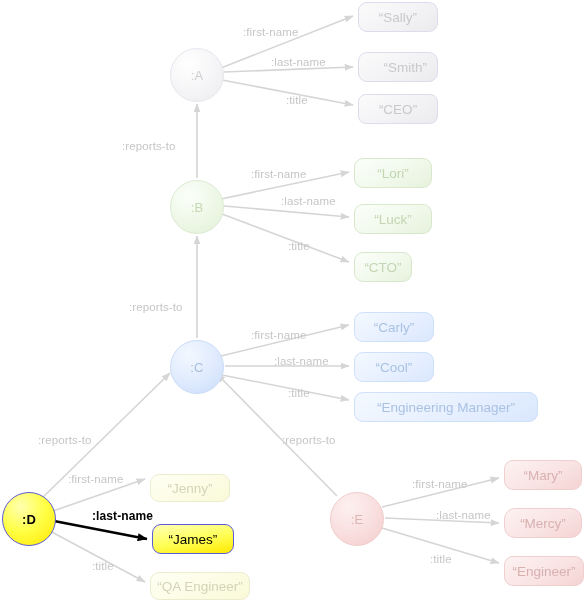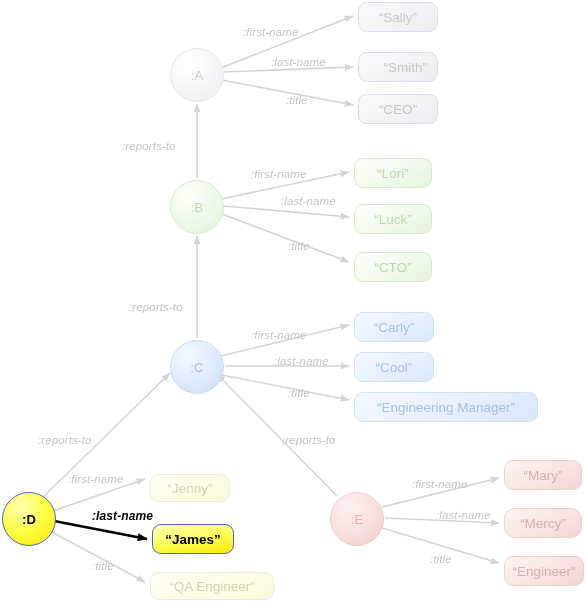--- a/index.html
+++ b/index.html
@@ -88,27 +88,26 @@
   }
   .lit-pink{
     background:linear-gradient(150deg,#fdf2f2 0%,#f9e2e2 60%,#f5d3d3 100%);
     border:1px solid #f0cfcf;
     color:#d9b0b0;
   }
   .lit-hl{
     background:linear-gradient(170deg,#ffffb8 0%,#ffff57 52%,#ffe900 100%);
     border:1.6px solid #5b5bd6;
     color:#000000;
-    font-weight:bold;
+    font-weight:normal;
   }
 
   
   .elabel{
     position:absolute;
-    font-style:italic;
     font-size:11.5px;
     color:#c6c6c9;
     white-space:nowrap;
     letter-spacing:.1px;
   }
   .elabel.hl{
     color:#000000;
     font-weight:bold;
     font-size:12px;
   }
@@ -197,39 +196,39 @@
       </div>
       <div class="lit lit-gray" style="left: 358px; top: 94px; width: 80px; height: 30px; border-radius: 8px;">
         <span>“CEO”</span>
       </div>
       <div class="lit lit-green" style="left: 354px; top: 158px; width: 78px; height: 30px;">
         <span>“Lori”</span>
       </div>
       <div class="lit lit-green" style="left: 354px; top: 204px; width: 78px; height: 30px;">
         <span>“Luck”</span>
       </div>
-      <div class="lit lit-green" style="left: 354px; top: 252px; width: 78px; height: 30px;">
+      <div class="lit lit-green" style="left: 354px; top: 252px; width: 58px; height: 30px;">
         <span>“CTO”</span>
       </div>
       <div class="lit lit-blue" style="left: 354px; top: 312px; width: 80px; height: 30px;">
         <span>“Carly”</span>
       </div>
       <div class="lit lit-blue" style="left: 354px; top: 352px; width: 80px; height: 30px;">
         <span>“Cool”</span>
       </div>
       <div class="lit lit-blue" style="left: 354px; top: 392px; width: 184px; height: 30px; text-align: center;">
         <span>“Engineering Manager”</span>
       </div>
       <div class="lit lit-yellowfaint" style="left: 150px; top: 474px; width: 80px; height: 28px;">
         <span>“Jenny”</span>
       </div>
       <div class="lit lit-hl" style="left: 152px; top: 524px; width: 82px; height: 30px;">
         <span>“James”</span>
       </div>
-      <div class="lit lit-yellowfaint" style="left: 150px; top: 572px; width: 124px; height: 28px; justify-content: center;">
+      <div class="lit lit-yellowfaint" style="left: 150px; top: 572px; width: 100px; height: 28px; justify-content: center;">
         <span>“QA Engineer”</span>
       </div>
       <div class="lit lit-pink" style="left: 504px; top: 460px; width: 78px; height: 30px;">
         <span>“Mary”</span>
       </div>
       <div class="lit lit-pink" style="left: 504px; top: 508px; width: 78px; height: 30px; border-radius: 11px;">
         <span>“Mercy”</span>
       </div>
       <div class="lit lit-pink" style="left: 504px; top: 556px; width: 80px; height: 30px;">
         <span>“Engineer”</span>

